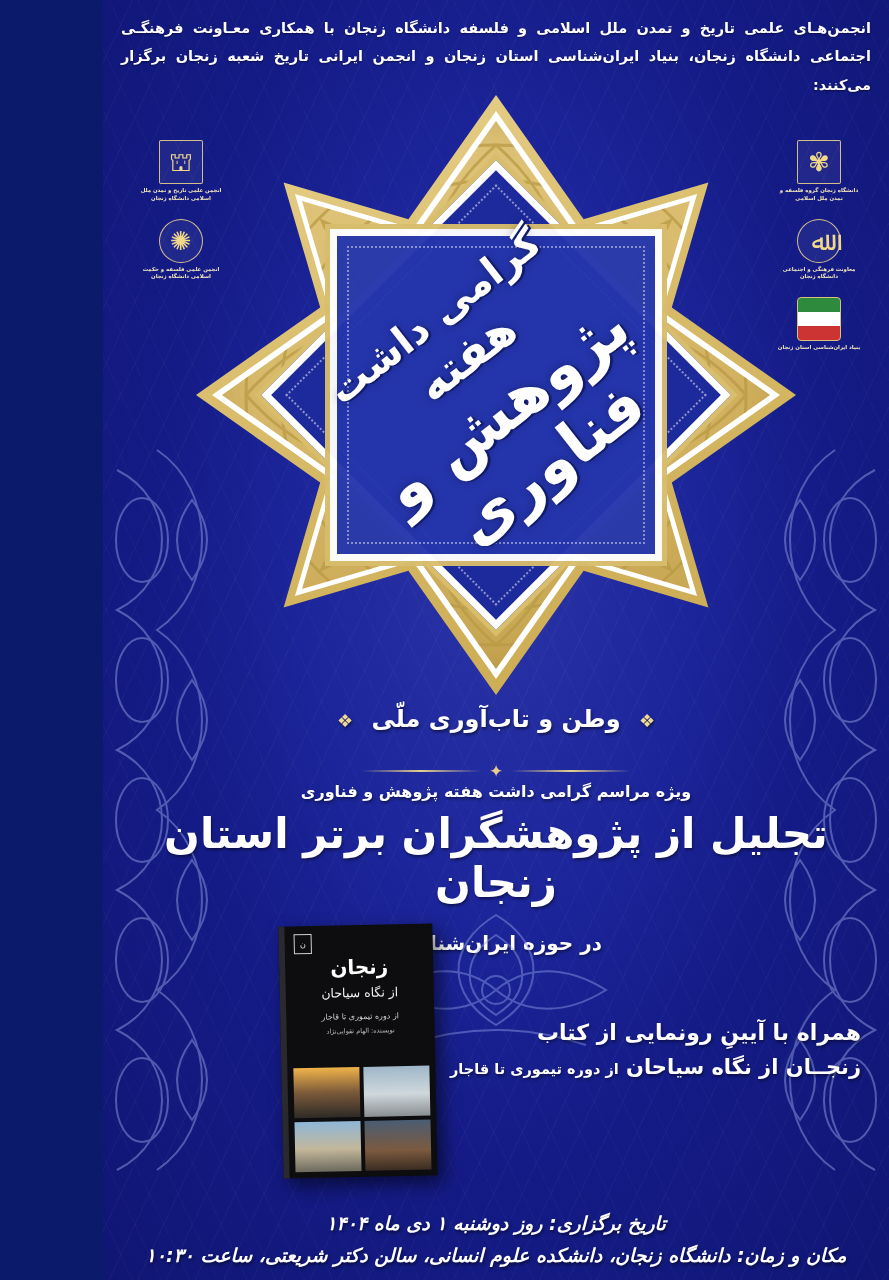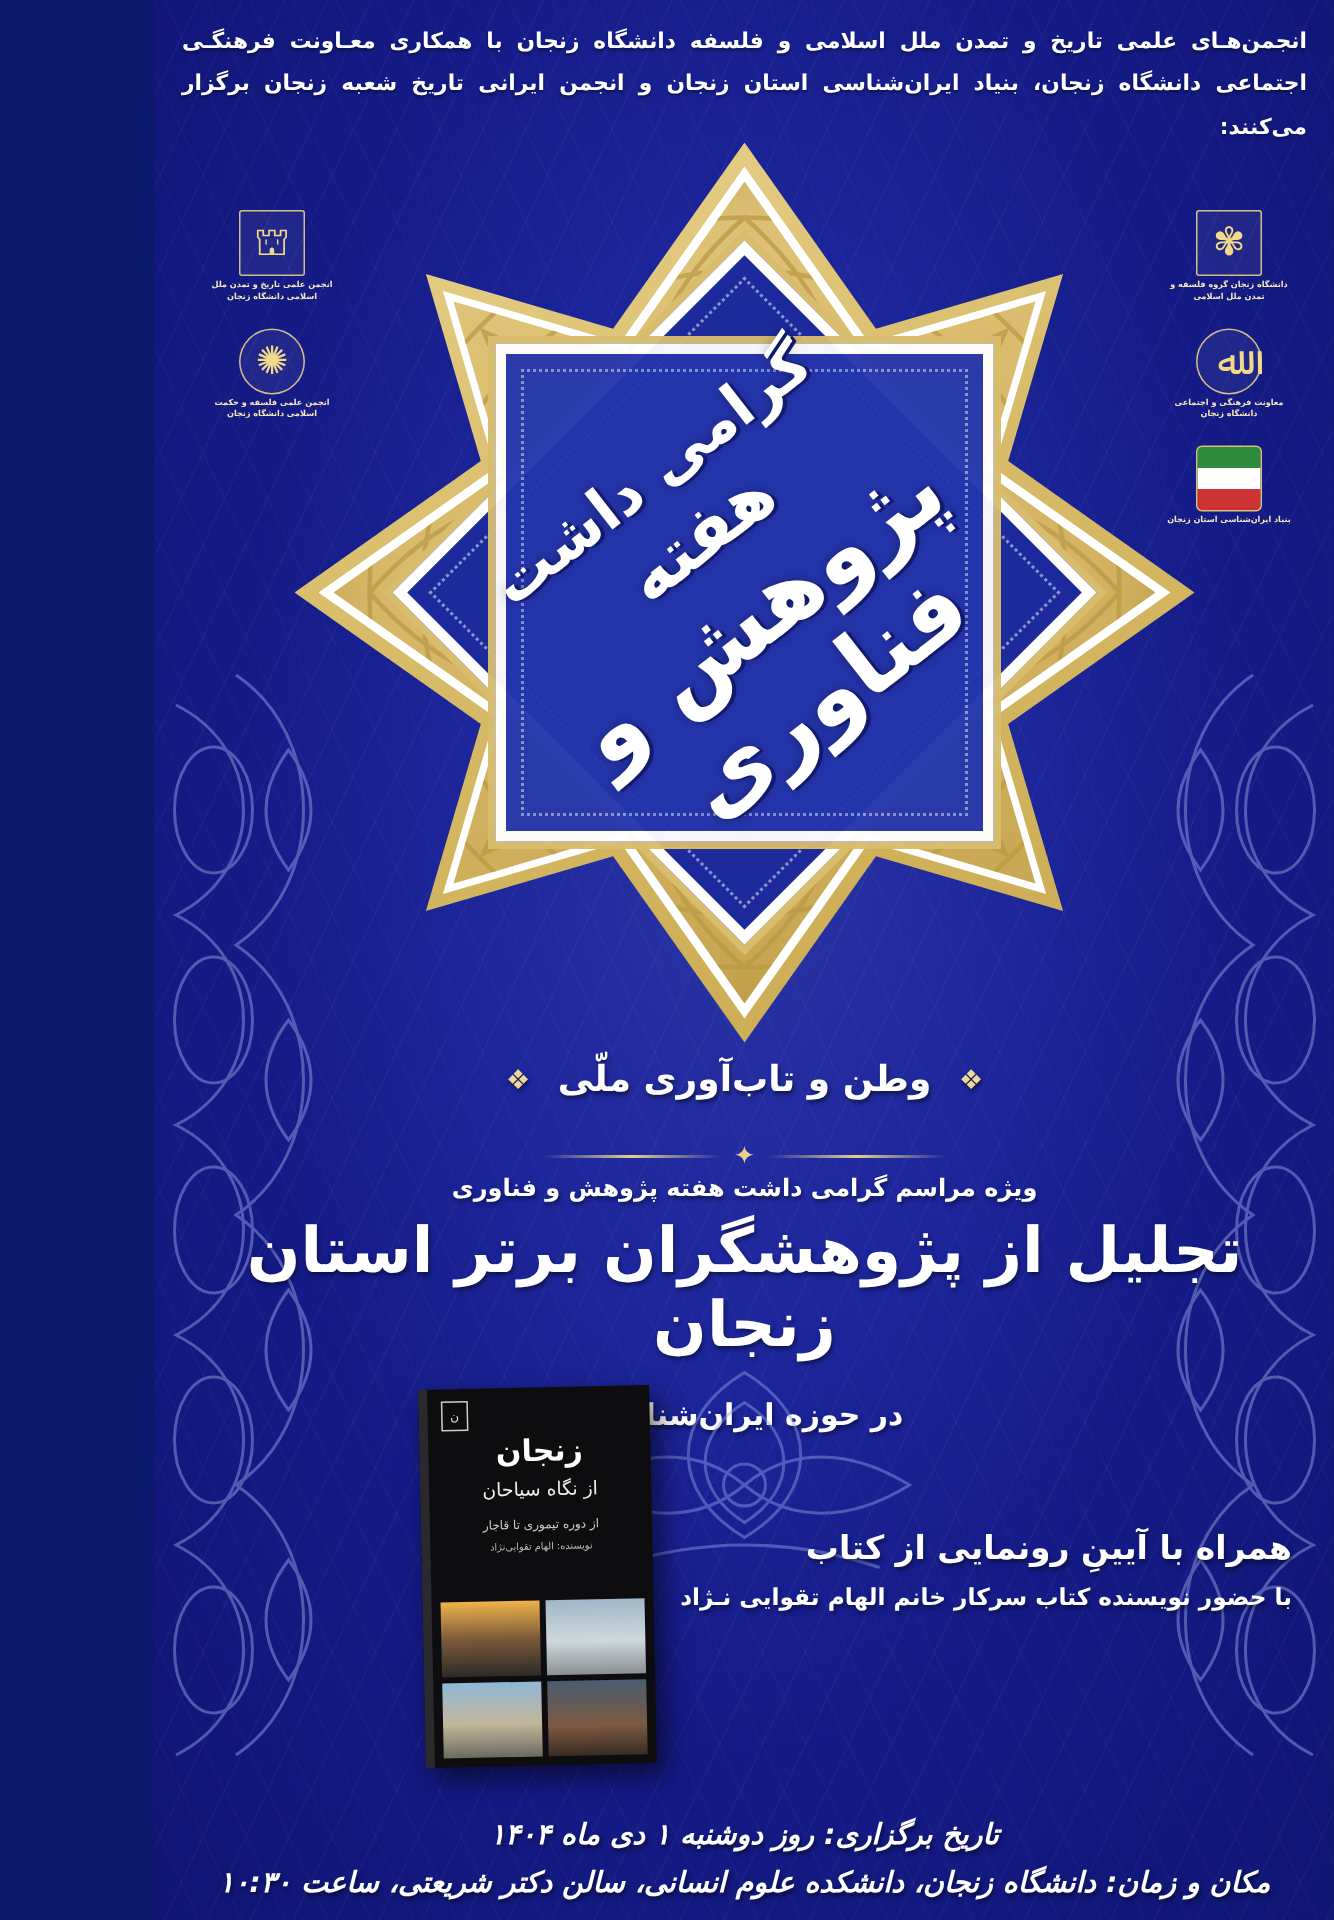--- a/index.html
+++ b/index.html
@@ -496,21 +496,24 @@
     <div class="b-photos">
       <div class="ph ph1"></div>
       <div class="ph ph2"></div>
       <div class="ph ph3"></div>
       <div class="ph ph4"></div>
     </div>
   </div>
 
   <div class="book-text">
     <div class="bl1">همراه با آیینِ رونمایی از کتاب</div>
-    <div class="bl3">با حضور نویسنده کتاب سرکار خانم الهام تقوایی نـژاد</div>
+    <div class="bl2">
+      <span>زنجــان از نگاه سیاحان</span>
+      <span class="small">از دوره تیموری تا قاجار</span>
+    </div>
   </div>
 
   <div class="footer">
     <div class="f1">تاریخ برگزاری: روز دوشنبه ۱ دی ماه ۱۴۰۴</div>
     <div class="f2">مکان و زمان: دانشگاه زنجان، دانشکده علوم انسانی، سالن دکتر شریعتی، ساعت ۱۰:۳۰</div>
   </div>
 
 </div>
 
 </body></html>

